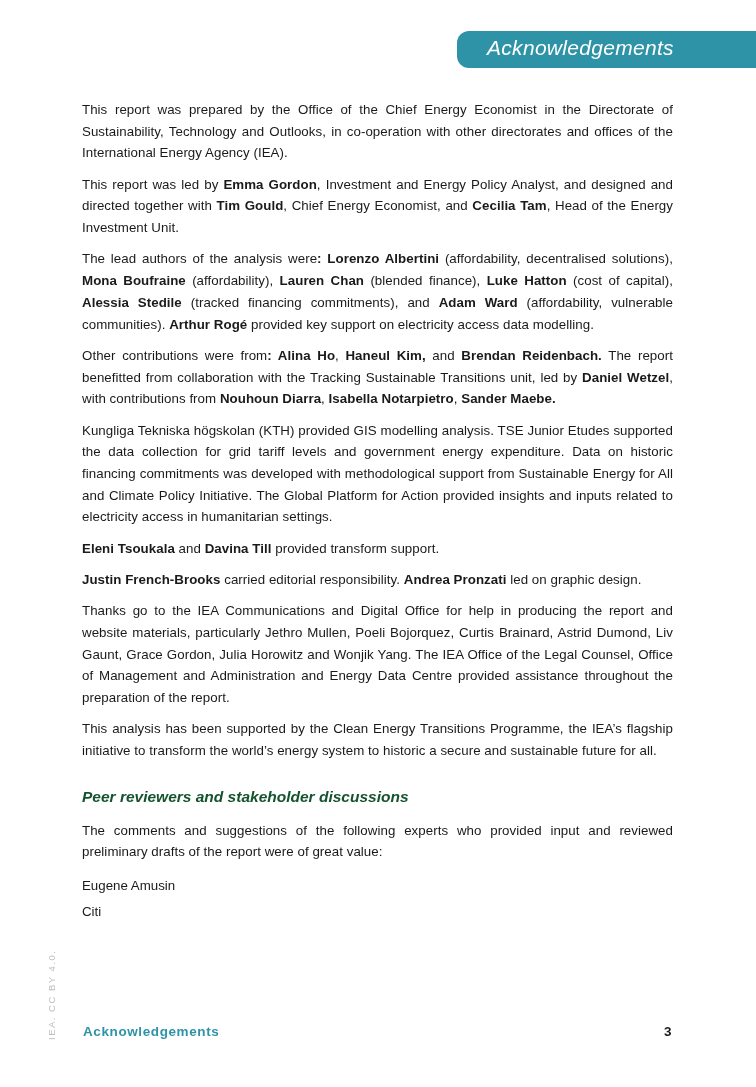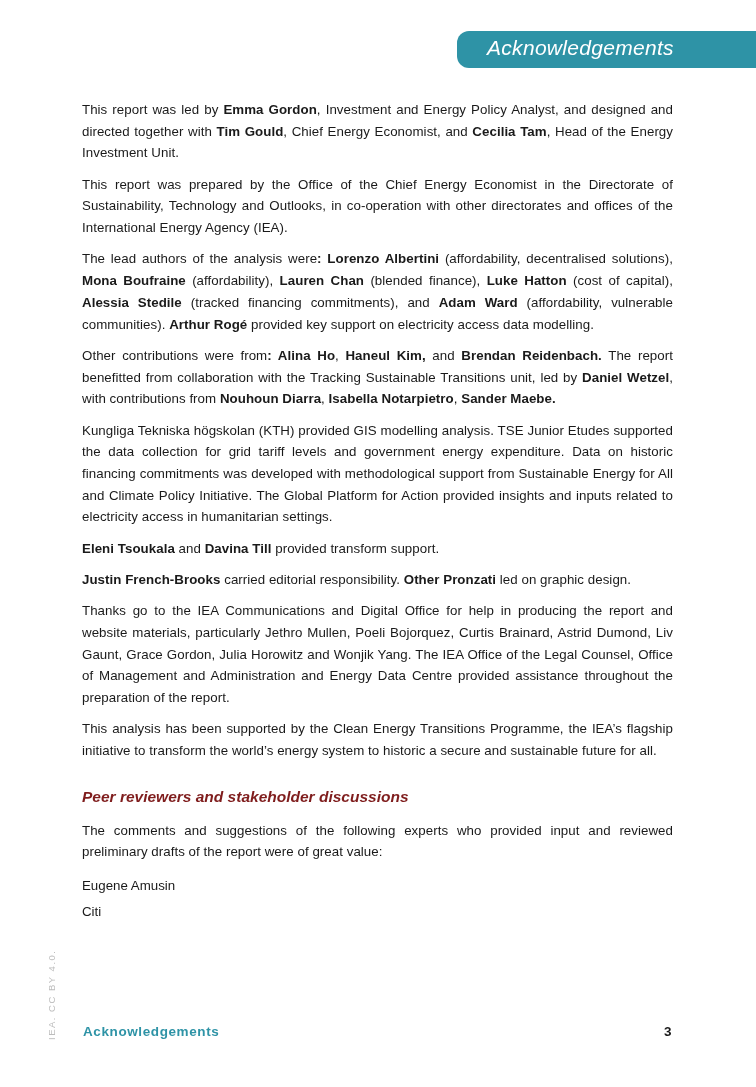--- a/index.html
+++ b/index.html
@@ -6,21 +6,21 @@
   body { width: 756px; height: 1087px; position: relative; overflow: hidden;
          font-family: "Liberation Sans", sans-serif; color: #1a1a1a; }
   .header-tab { position: absolute; left: 457px; top: 31px; width: 299px; height: 37px;
                 background: #2e93a6; border-radius: 12px 0 0 12px; }
   .header-tab span { position: absolute; left: 30px; top: 5px; color: #ffffff;
                 font-style: italic; font-size: 21px; letter-spacing: 0.3px; }
   .content { position: absolute; left: 82px; top: 99px; width: 591px; }
   .content p { margin: 0 0 9.6px 0; font-size: 13.3px; line-height: 21.7px; text-align: justify;
                letter-spacing: 0.05px; }
   .content p b { font-weight: bold; }
-  .section-heading { margin: 24px 0 12px 0; color: #7f1d1d; font-weight: bold; font-style: italic;
+  .section-heading { margin: 24px 0 12px 0; color: #14532d; font-weight: bold; font-style: italic;
                      font-size: 15.5px; line-height: 22px; }
   .reviewers { margin-top: 6px; }
   .reviewer-row { display: flex; font-size: 13.3px; line-height: 26px; flex-direction: column; }
   .reviewer-name { width: 336px; }
   .side-license { position: absolute; left: 46px; top: 1040px; transform-origin: 0 0;
                   transform: rotate(-90deg); font-size: 9.5px; color: #bdbdbd; letter-spacing: 1.5px;
                   white-space: nowrap; }
   .footer-title { position: absolute; left: 83px; top: 1024px; color: #2e93a6; font-weight: bold;
                   font-size: 13.5px; letter-spacing: 0.6px; }
   .footer-page { position: absolute; left: 664px; top: 1024px; font-weight: bold; font-size: 13.5px;
@@ -28,27 +28,27 @@
 </style>
 </head>
 <body>
 
 <div class="header-tab">
   <span>Acknowledgements</span>
 </div>
 
 <div class="content">
   <div id="paragraphs">
+      <p><span>This report was prepared by the Office of the Chief Energy Economist in the Directorate of Sustainability, Technology and Outlooks, in co-operation with other directorates and offices of the International Energy Agency (IEA).</span></p>
       <p><span>This report was led by </span><b>Emma Gordon</b><span>, Investment and Energy Policy Analyst, and designed and directed together with </span><b>Tim Gould</b><span>, Chief Energy Economist, and </span><b>Cecilia Tam</b><span>, Head of the Energy Investment Unit.</span></p>
-      <p><span>This report was prepared by the Office of the Chief Energy Economist in the Directorate of Sustainability, Technology and Outlooks, in co-operation with other directorates and offices of the International Energy Agency (IEA).</span></p>
       <p><span>The lead authors of the analysis were</span><b>: Lorenzo Albertini</b><span> (affordability, decentralised solutions), </span><b>Mona Boufraine</b><span> (affordability), </span><b>Lauren Chan</b><span> (blended finance), </span><b>Luke Hatton</b><span> (cost of capital), </span><b>Alessia Stedile</b><span> (tracked financing commitments), and </span><b>Adam Ward</b><span> (affordability, vulnerable communities). </span><b>Arthur Rogé</b><span> provided key support on electricity access data modelling.</span></p>
       <p><span>Other contributions were from</span><b>: Alina Ho</b><span>, </span><b>Haneul Kim,</b><span> and </span><b>Brendan Reidenbach.</b><span> The report benefitted from collaboration with the Tracking Sustainable Transitions unit, led by </span><b>Daniel Wetzel</b><span>, with contributions from </span><b>Nouhoun Diarra</b><span>, </span><b>Isabella Notarpietro</b><span>, </span><b>Sander Maebe.</b></p>
       <p><span>Kungliga Tekniska högskolan (KTH) provided GIS modelling analysis. TSE Junior Etudes supported the data collection for grid tariff levels and government energy expenditure. Data on historic financing commitments was developed with methodological support from Sustainable Energy for All and Climate Policy Initiative. The Global Platform for Action provided insights and inputs related to electricity access in humanitarian settings.</span></p>
       <p><b>Eleni Tsoukala</b><span> and </span><b>Davina Till</b><span> provided transform support.</span></p>
-      <p><b>Justin French-Brooks</b><span> carried editorial responsibility. </span><b>Other Pronzati</b><span> led on graphic design.</span></p>
+      <p><b>Justin French-Brooks</b><span> carried editorial responsibility. </span><b>Andrea Pronzati</b><span> led on graphic design.</span></p>
       <p><span>Thanks go to the IEA Communications and Digital Office for help in producing the report and website materials, particularly Jethro Mullen, Poeli Bojorquez, Curtis Brainard, Astrid Dumond, Liv Gaunt, Grace Gordon, Julia Horowitz and Wonjik Yang. The IEA Office of the Legal Counsel, Office of Management and Administration and Energy Data Centre provided assistance throughout the preparation of the report.</span></p>
       <p><span>This analysis has been supported by the Clean Energy Transitions Programme, the IEA’s flagship initiative to transform the world’s energy system to historic a secure and sustainable future for all.</span></p>
     </div>
 
   <div class="section-heading">Peer reviewers and stakeholder discussions</div>
   <p>The comments and suggestions of the following experts who provided input and reviewed preliminary drafts of the report were of great value:</p>
 
   <div class="reviewers">
     <div class="reviewer-row">
       <span class="reviewer-name">Eugene Amusin</span>

